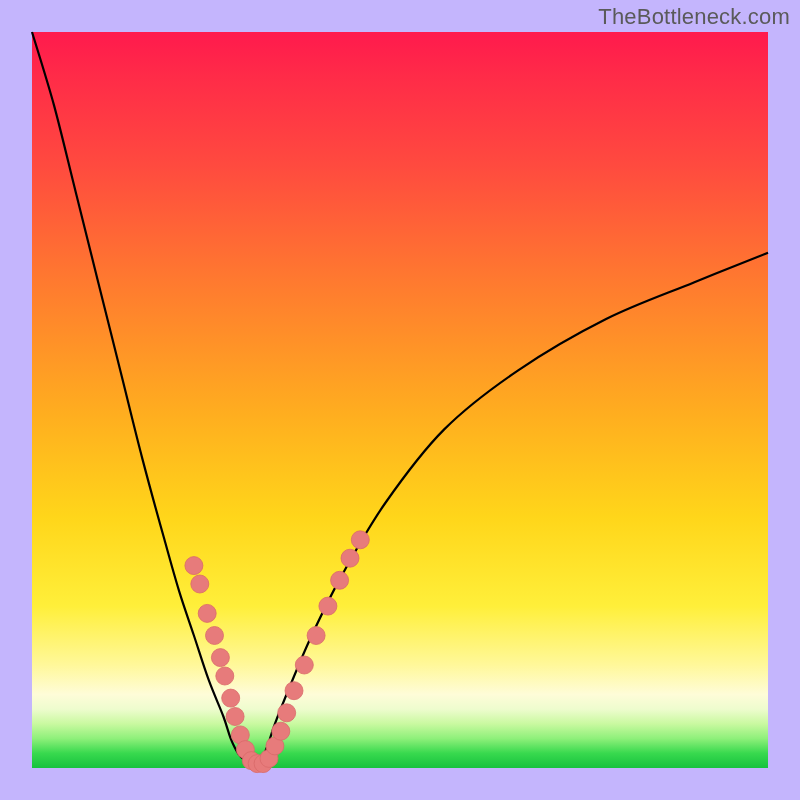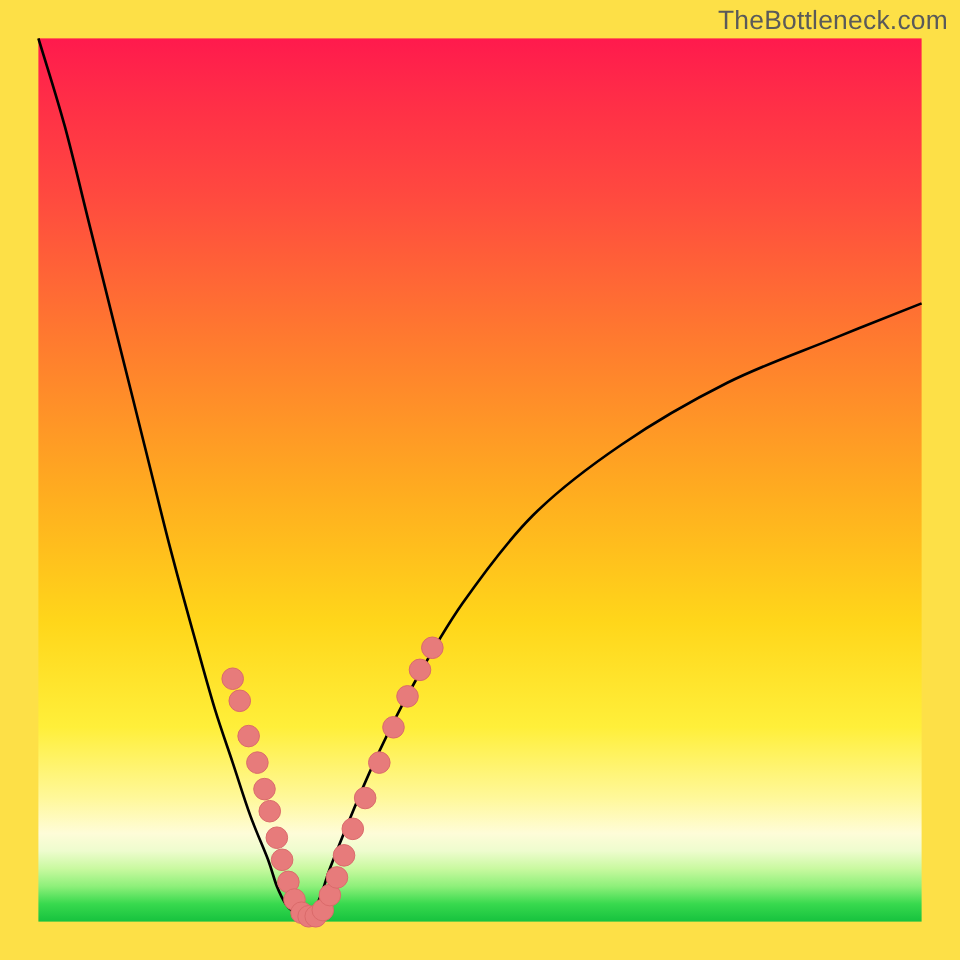--- a/index.html
+++ b/index.html
@@ -10,21 +10,21 @@
     overflow: hidden;
     background: #000;
     font-family: Arial, Helvetica, sans-serif;
   }
   .frame {
     position: absolute;
     left: 0;
     top: 0;
     width: 800px;
     height: 800px;
-    background: #fde047;
+    background: #c4b5fd;
   }
   .plot {
     position: absolute;
     left: 32px;
     top: 32px;
     width: 736px;
     height: 736px;
     
     background: linear-gradient(
       to bottom,

